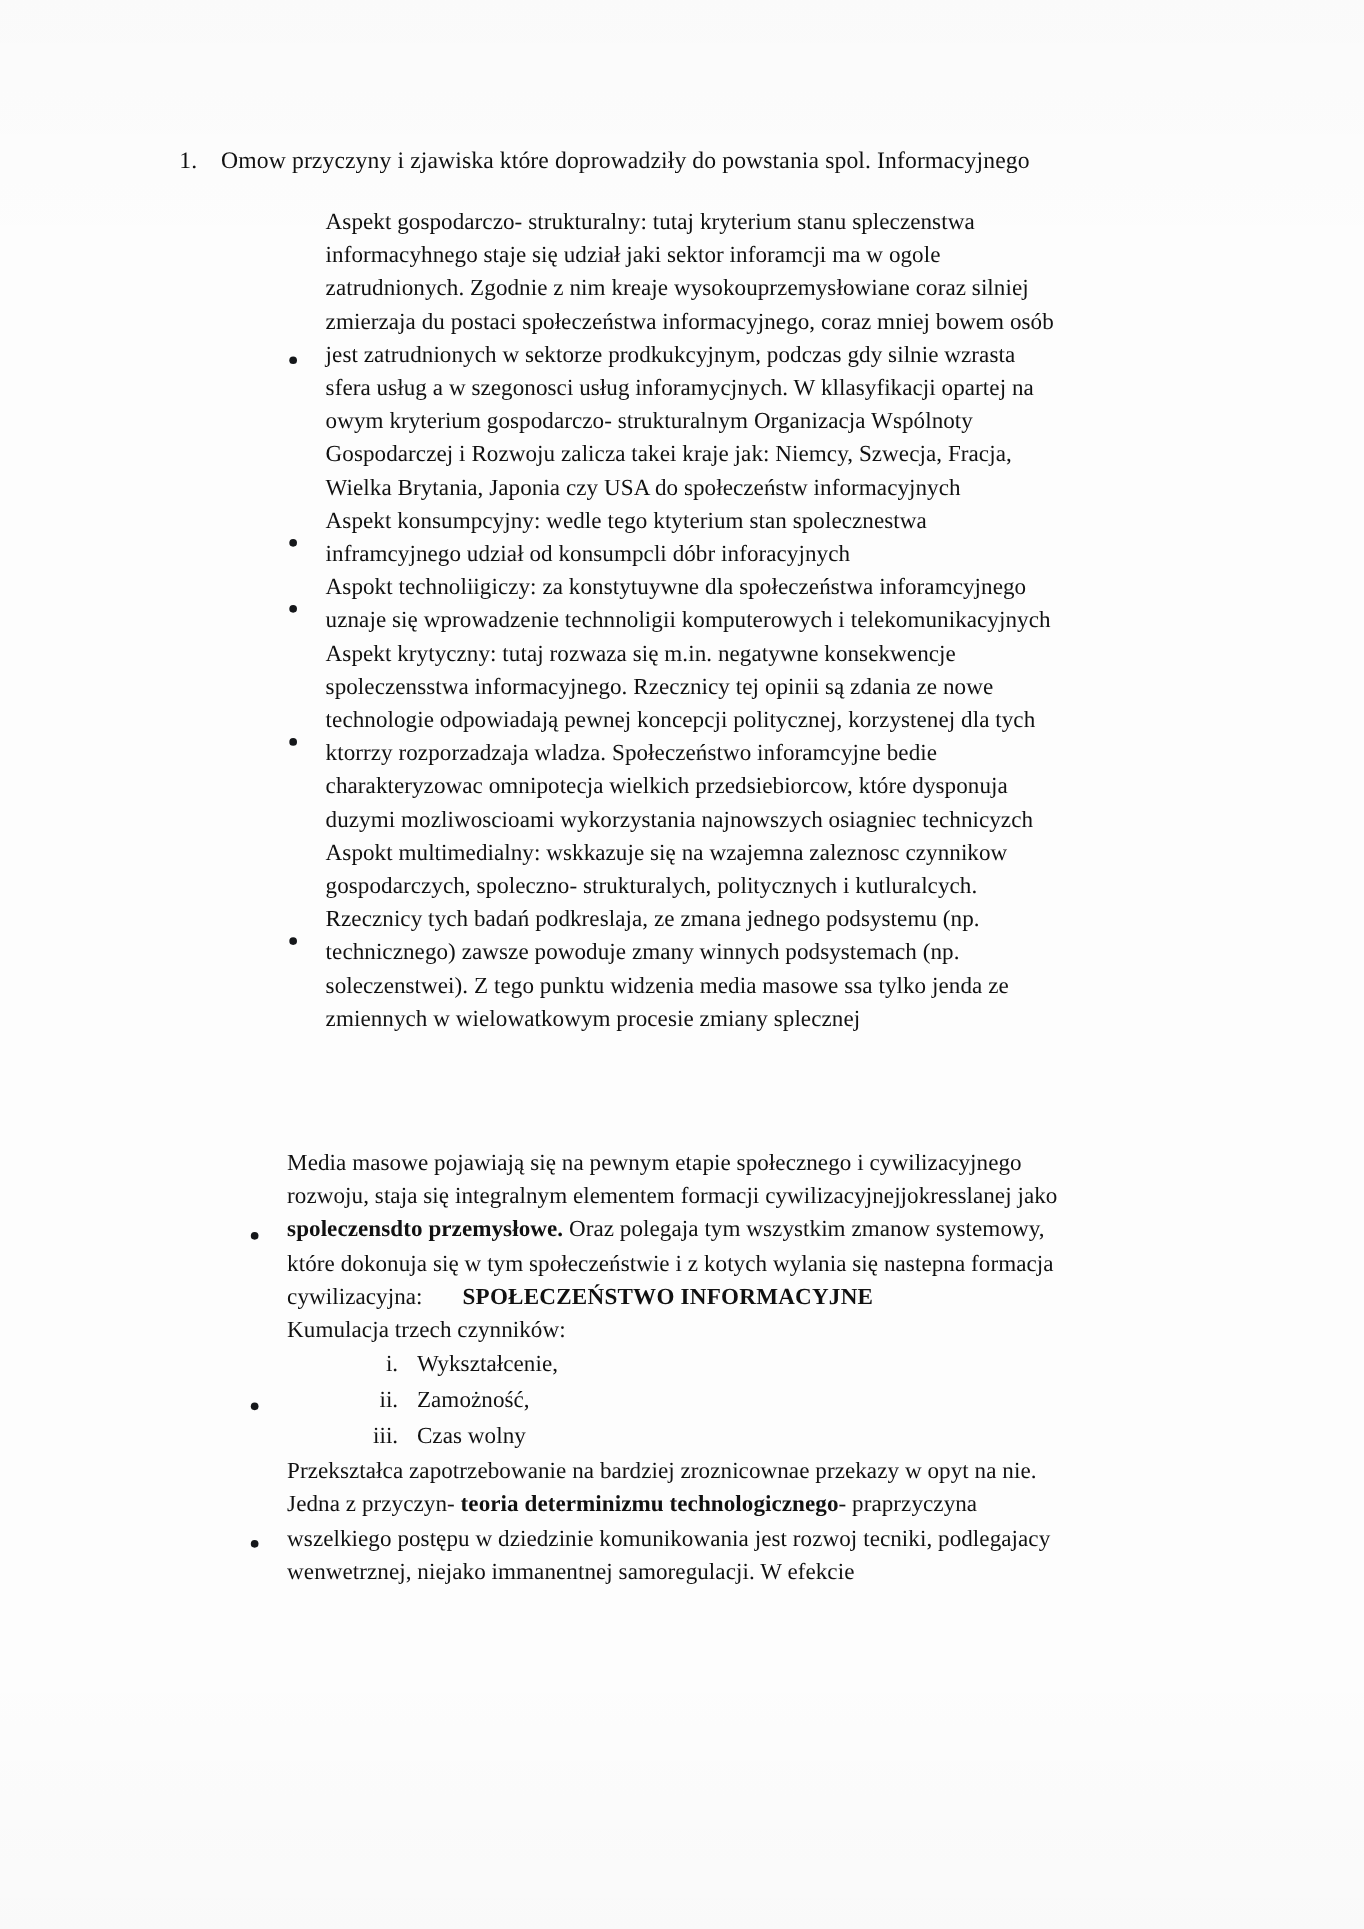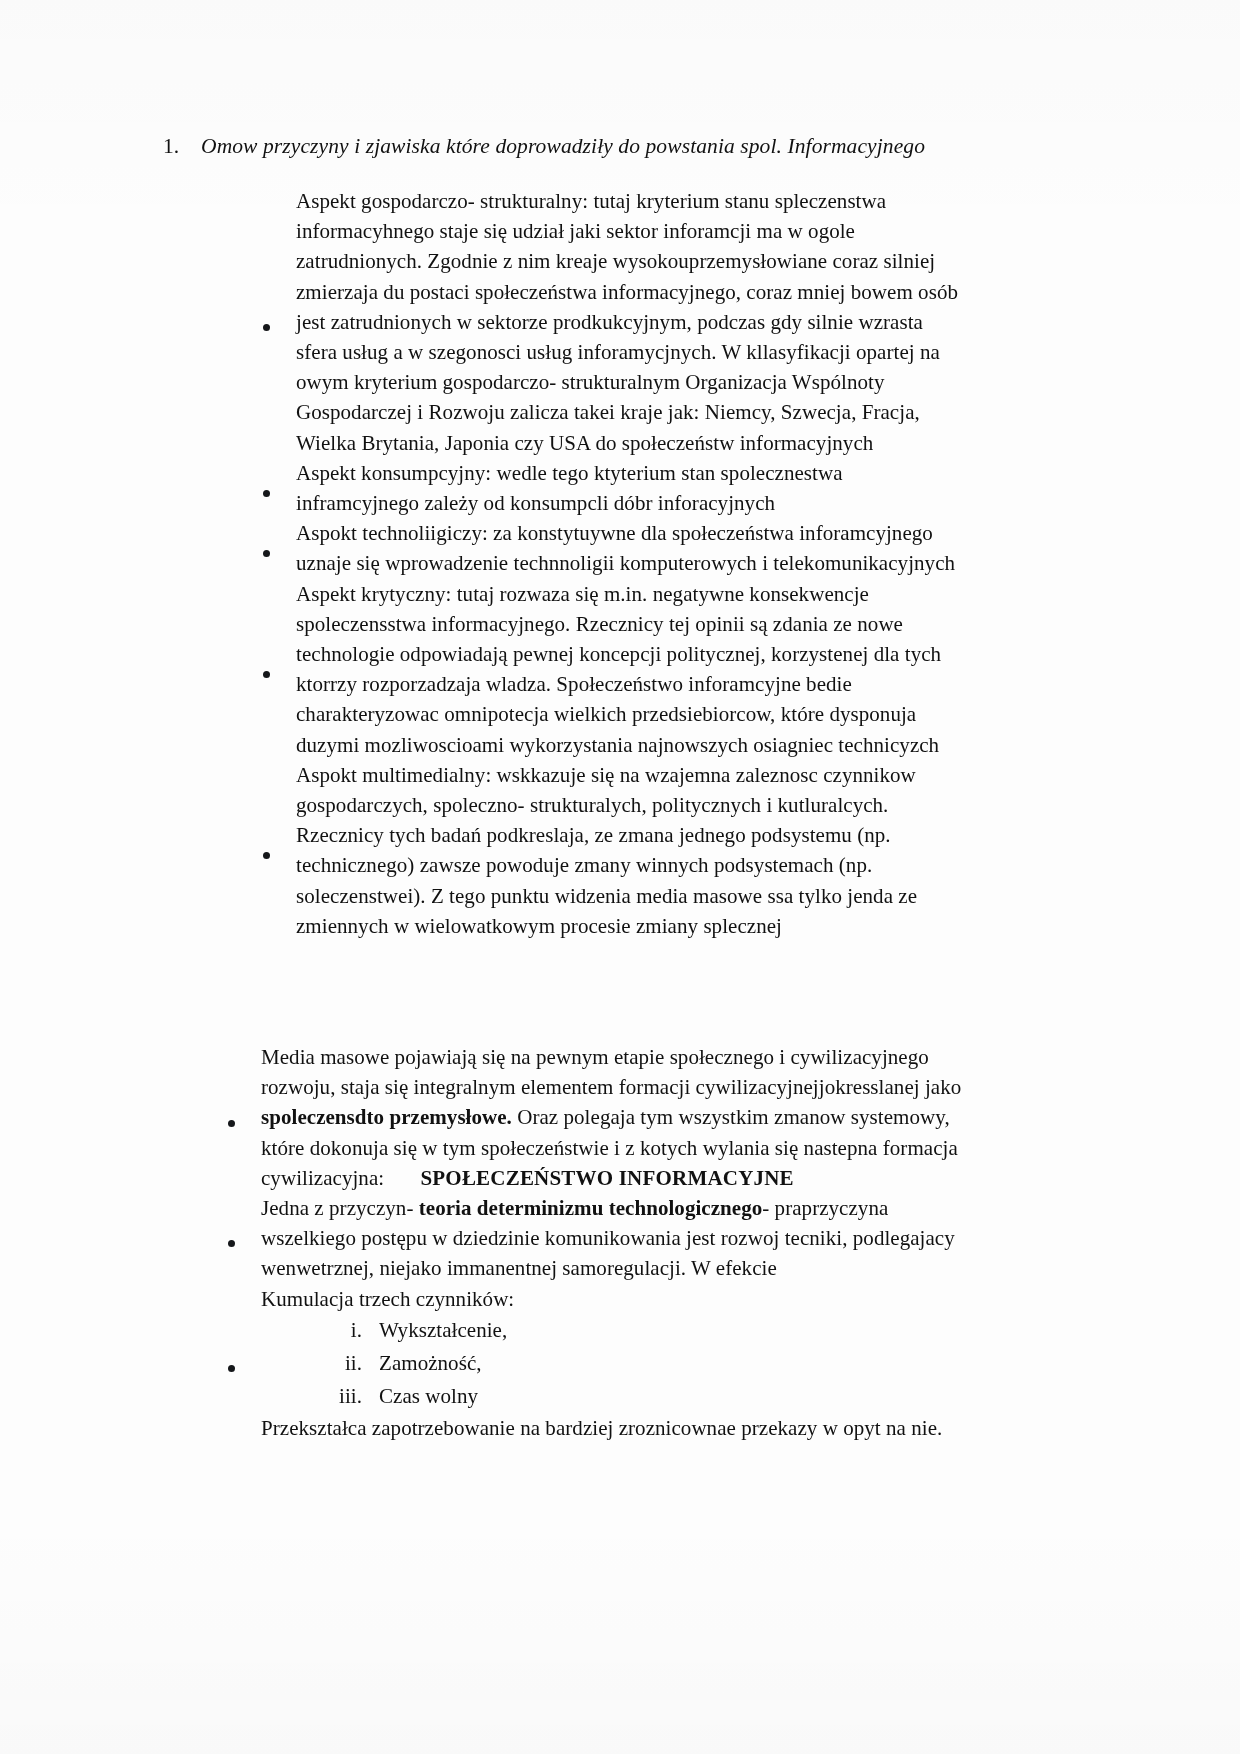--- a/index.html
+++ b/index.html
@@ -48,21 +48,20 @@
     line-height: 30px;
     letter-spacing: 0.1px;
   }
   .num-marker {
     width: 38px;
     flex: 0 0 38px;
     font-size: 21.5px;
   }
   .num-text {
     flex: 1;
-    font-style: italic;
   }
 
   
   .bullets {
     position: absolute;
     width: 700px;
   }
   .bullets.level-a { left: 263px; top: 186px; width: 700px; }
   .bullets.level-b { left: 228px; top: 1042px; width: 745px; }
 
@@ -137,21 +136,21 @@
         <span class="dot">
             <i></i>
           </span>
         <span class="btext">Aspekt gospodarczo- strukturalny:  tutaj kryterium stanu spleczenstwa informacyhnego staje się udział jaki sektor inforamcji ma w ogole zatrudnionych.  Zgodnie z nim kreaje wysokouprzemysłowiane coraz silniej zmierzaja du postaci społeczeństwa informacyjnego, coraz mniej bowem osób jest zatrudnionych w sektorze prodkukcyjnym, podczas gdy silnie wzrasta sfera usług a w szegonosci usług inforamycjnych.  W kllasyfikacji opartej na owym kryterium gospodarczo- strukturalnym Organizacja Wspólnoty Gospodarczej i Rozwoju zalicza takei kraje jak: Niemcy, Szwecja, Fracja, Wielka Brytania, Japonia czy USA do społeczeństw informacyjnych</span>
       </div>
 
       <div class="bullet">
         <span class="dot">
             <i></i>
           </span>
-        <span class="btext">Aspekt konsumpcyjny: wedle tego ktyterium stan spolecznestwa inframcyjnego zależy od konsumpcli dóbr inforacyjnych</span>
+        <span class="btext">Aspekt konsumpcyjny: wedle tego ktyterium stan spolecznestwa inframcyjnego udział od konsumpcli dóbr inforacyjnych</span>
       </div>
 
       <div class="bullet">
         <span class="dot">
             <i></i>
           </span>
         <span class="btext">Aspokt technoliigiczy: za konstytuywne dla społeczeństwa inforamcyjnego uznaje się wprowadzenie technnoligii komputerowych i telekomunikacyjnych</span>
       </div>
 
       <div class="bullet">
@@ -171,29 +170,20 @@
     </div>
 
     <div class="bullets level-b">
 
       <div class="bullet">
         <span class="dot">
             <i></i>
           </span>
         <span class="btext">
           <span>Media masowe pojawiają się na pewnym etapie społecznego i cywilizacyjnego rozwoju, staja się integralnym elementem formacji cywilizacyjnejjokresslanej jako </span><span class="b-strong">spoleczensdto przemysłowe.</span><span> Oraz polegaja tym wszystkim zmanow systemowy, które dokonuja się w tym społeczeństwie i z kotych wylania się nastepna formacja cywilizacyjna: </span><span class="b-caps">SPOŁECZEŃSTWO INFORMACYJNE</span>
-        </span>
-      </div>
-
-      <div class="bullet">
-        <span class="dot">
-            <i></i>
-          </span>
-        <span class="btext">
-          <span>Jedna z przyczyn- </span><span class="b-strong">teoria determinizmu technologicznego</span><span>- praprzyczyna wszelkiego postępu w dziedzinie komunikowania jest rozwoj tecniki, podlegajacy wenwetrznej, niejako immanentnej  samoregulacji.  W efekcie</span>
         </span>
       </div>
 
       <div class="bullet">
         <span class="dot">
             <i></i>
           </span>
         <span class="btext">
           <span>Kumulacja trzech czynników:</span>
           <ul class="roman-list">
@@ -207,16 +197,25 @@
             </li>
             <li>
               <span class="rmark">iii.</span>
               <span>Czas wolny</span>
             </li>
           </ul>
           <div class="trailing-para">Przekształca zapotrzebowanie na bardziej zroznicownae przekazy w opyt na nie.</div>
         </span>
       </div>
 
+      <div class="bullet">
+        <span class="dot">
+            <i></i>
+          </span>
+        <span class="btext">
+          <span>Jedna z przyczyn- </span><span class="b-strong">teoria determinizmu technologicznego</span><span>- praprzyczyna wszelkiego postępu w dziedzinie komunikowania jest rozwoj tecniki, podlegajacy wenwetrznej, niejako immanentnej  samoregulacji.  W efekcie</span>
+        </span>
+      </div>
+
     </div>
 
   </div>
 </div>
 
 </body></html>

